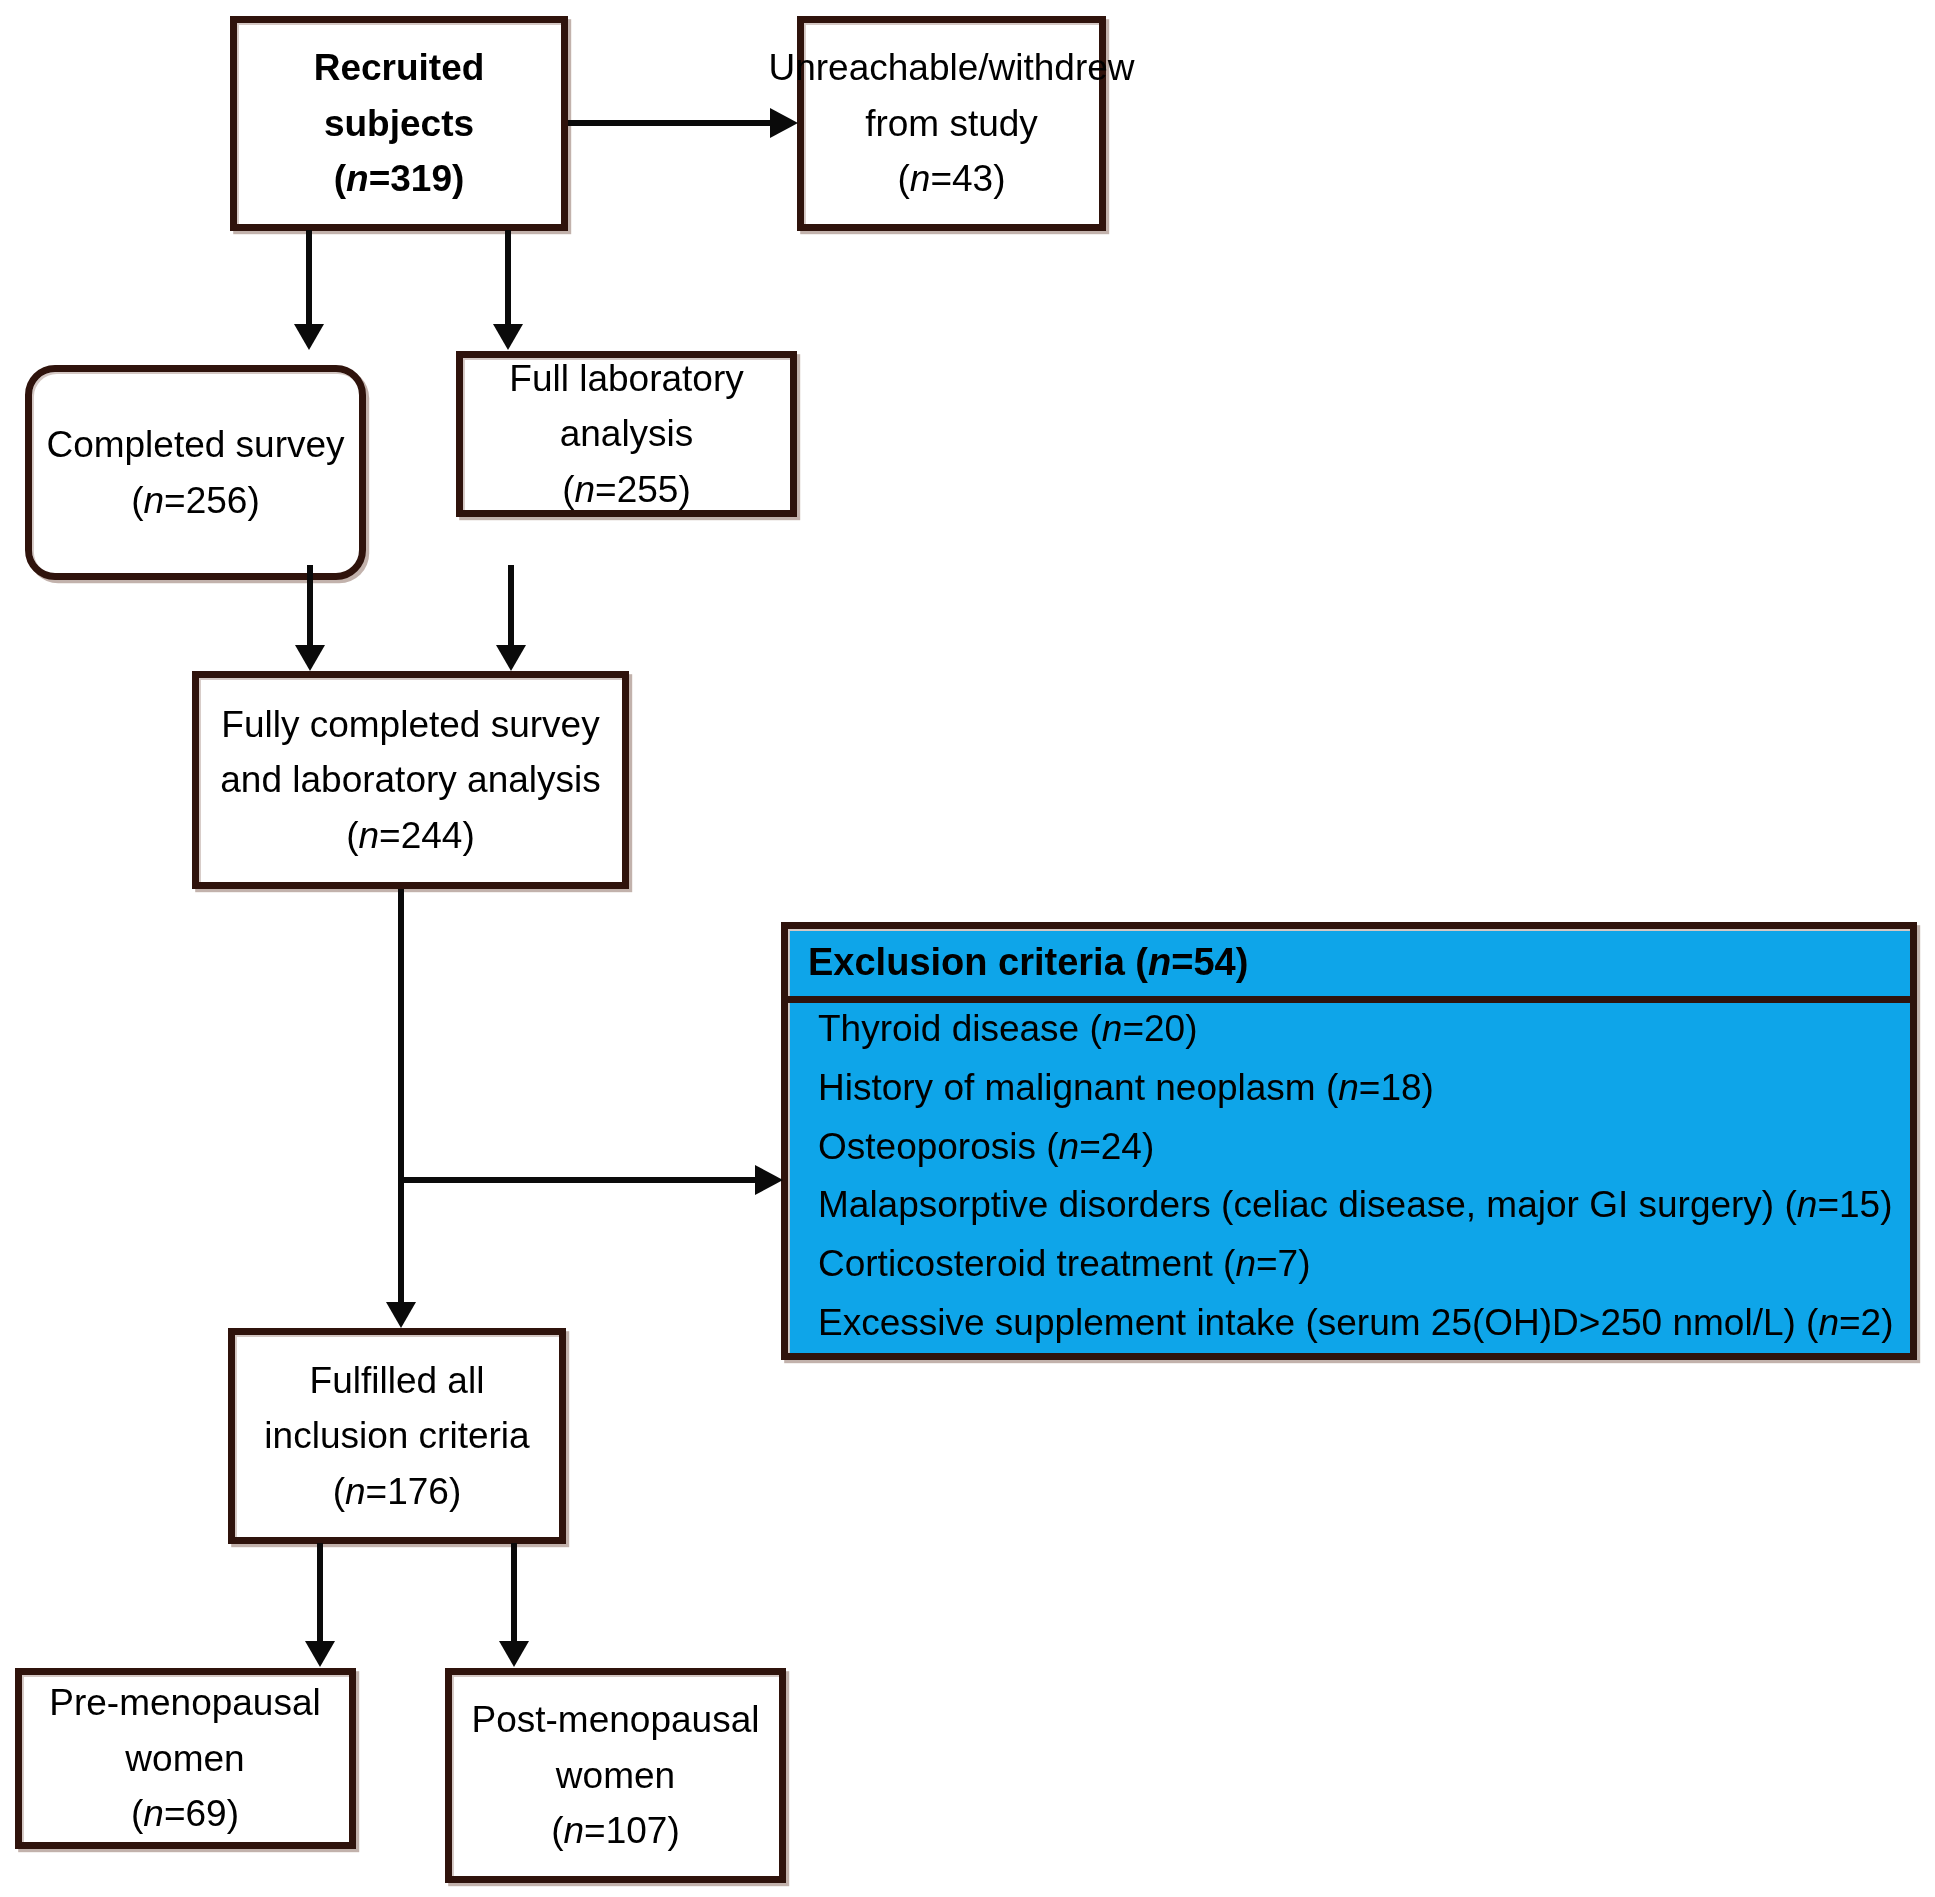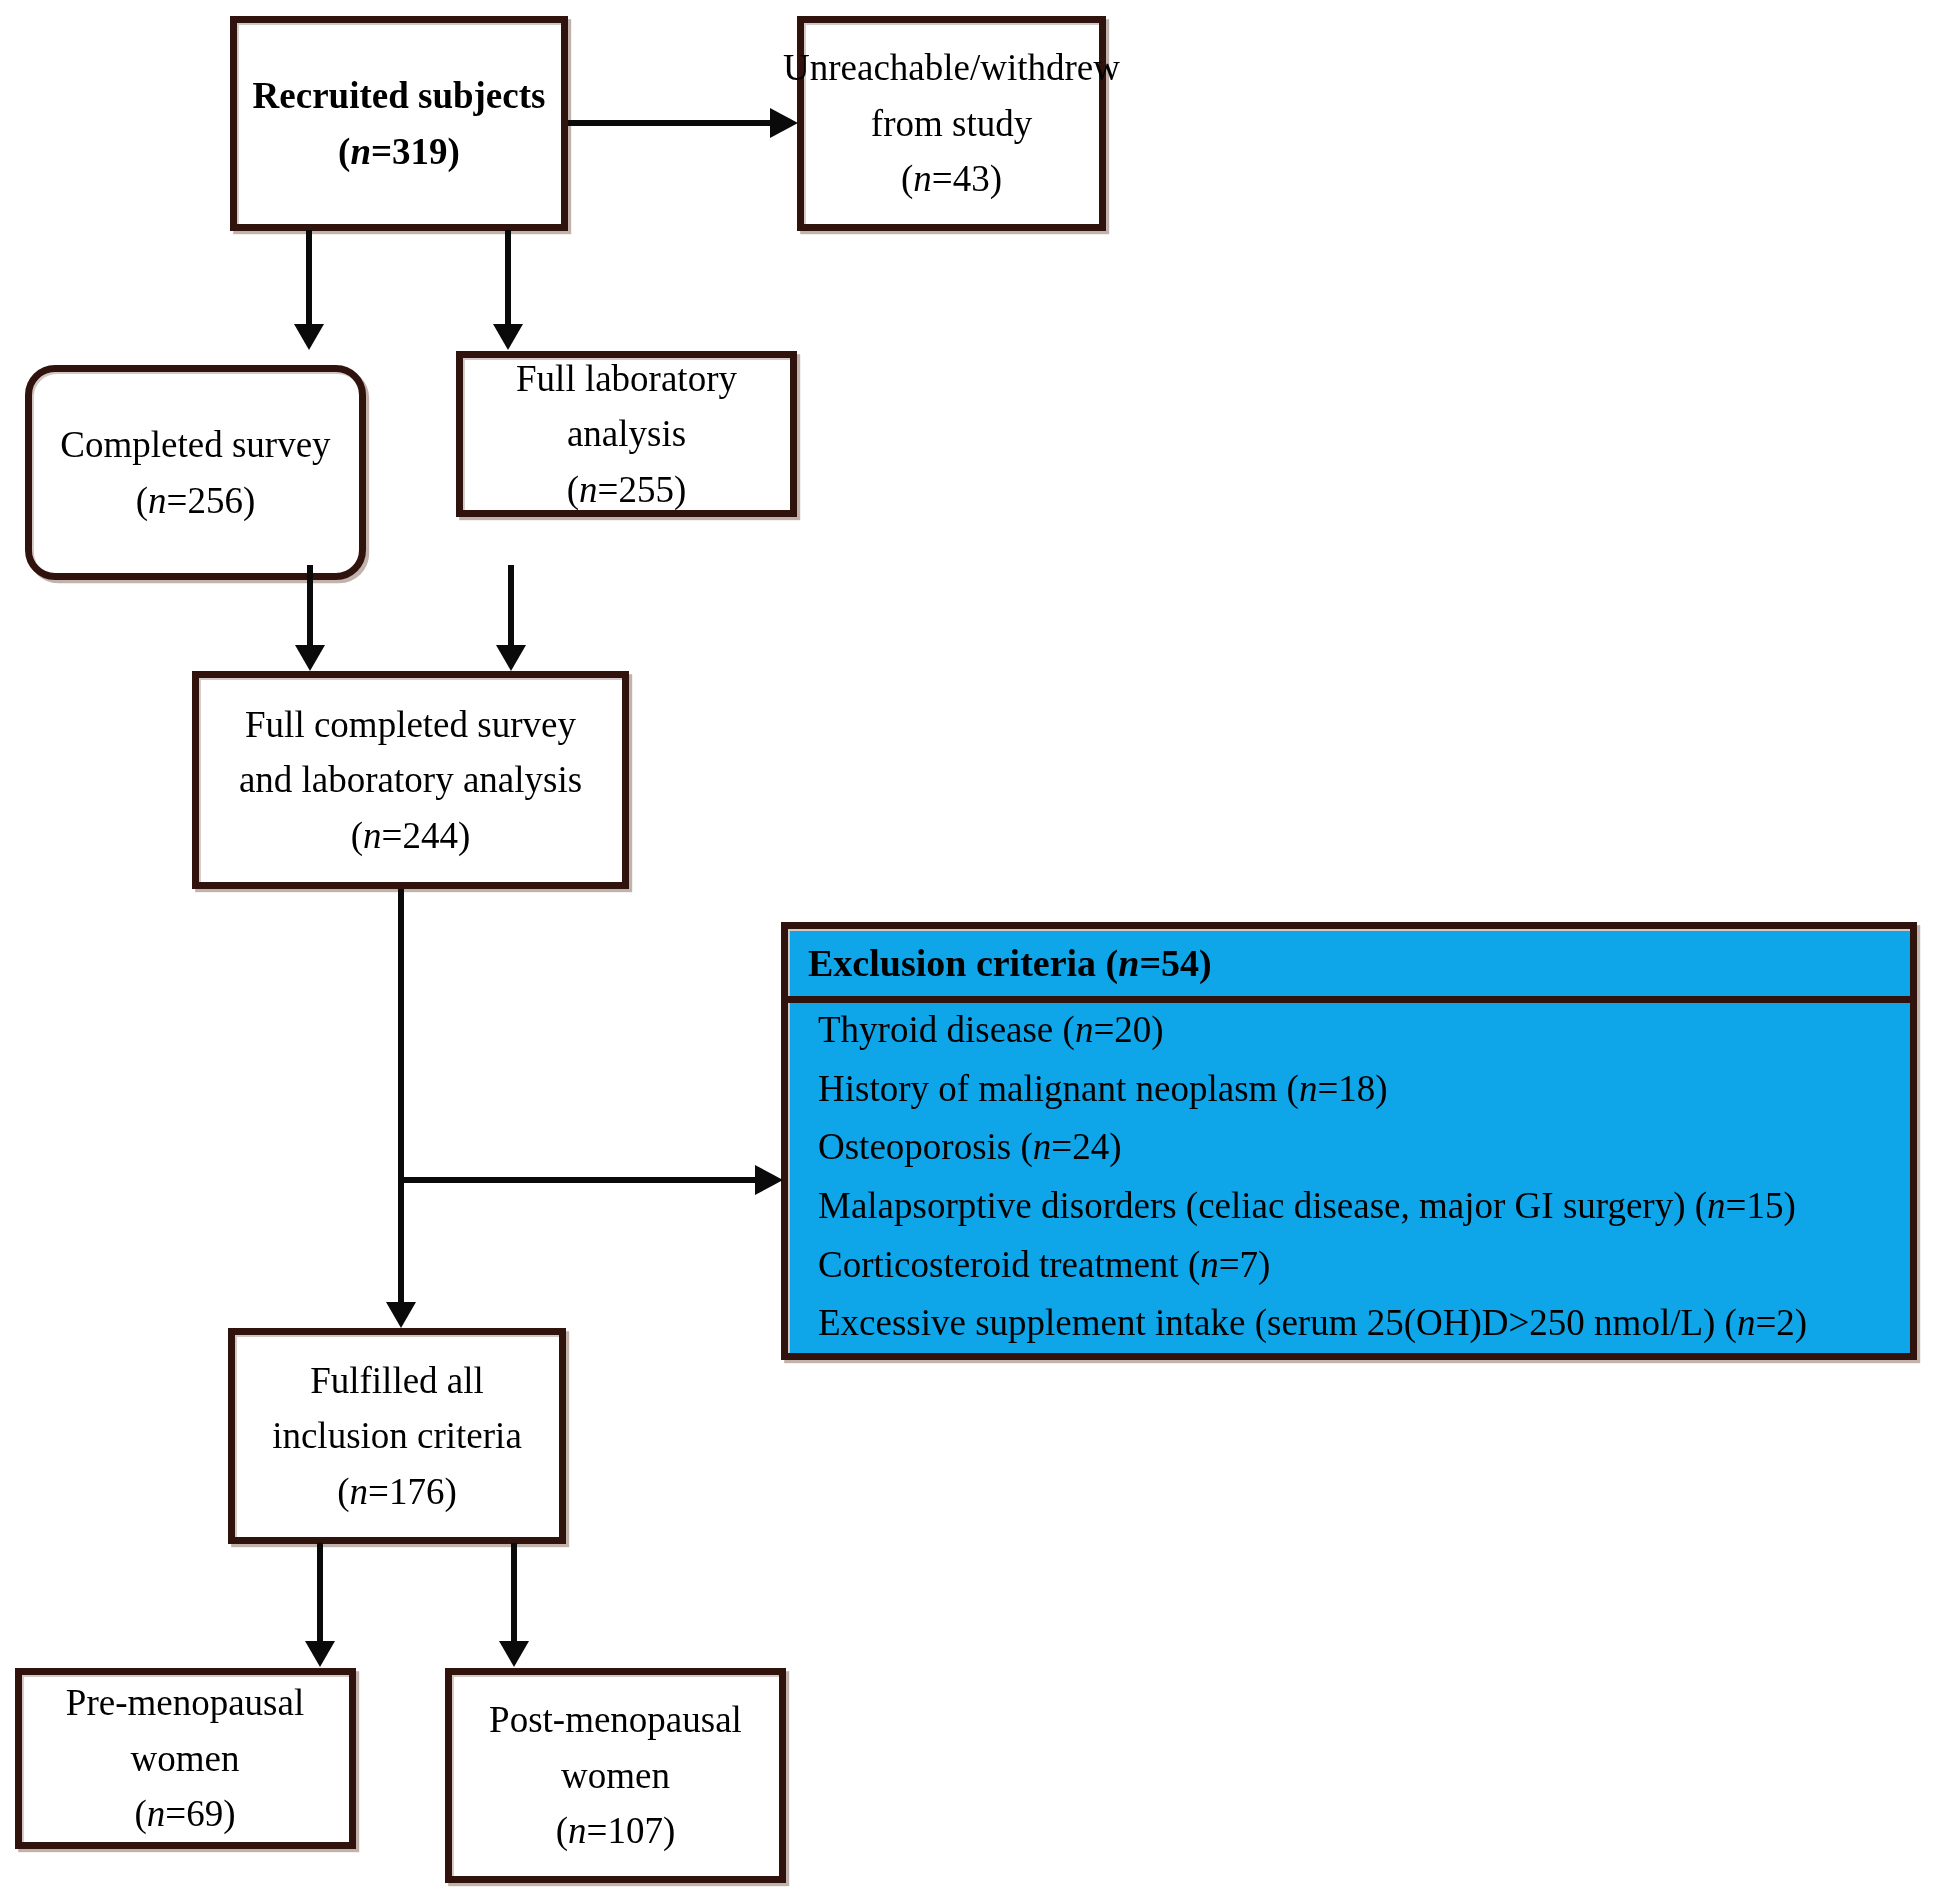--- a/index.html
+++ b/index.html
@@ -1,21 +1,21 @@
 <!DOCTYPE html>
 <html style="--border-color: #2f130c; --arrow-color: #0a0a0a;font-size:10px"><head>
 <meta charset="utf-8">
 <style>
   html, body { margin: 0; padding: 0; background: #ffffff; }
   #canvas {
     position: relative;
     width: 1936px;
     height: 1897px;
     background: #ffffff;
-    font-family: Liberation Serif, serif;
+    font-family: Liberation Sans, sans-serif;
     color: #000000;
   }
   .box {
     position: absolute;
     box-sizing: border-box;
     border: 7.6px solid var(--border-color, #2f130c);
     background: #ffffff;
     display: flex;
     flex-direction: column;
     align-items: center;
@@ -90,21 +90,21 @@
     <div>(<i>n</i>=256)</div>
   </div>
 
   <div class="box" style="left:456px; top:351px; width:341px; height:166px;">
     <div>Full laboratory</div>
     <div>analysis</div>
     <div>(<i>n</i>=255)</div>
   </div>
 
   <div class="box" style="left:192px; top:671px; width:437px; height:218px;">
-    <div>Full completed survey</div>
+    <div>Fully completed survey</div>
     <div>and laboratory analysis</div>
     <div>(<i>n</i>=244)</div>
   </div>
 
   <div class="exclusion" style="left:781px; top:922px; width:1136px; height:438px;">
     <div class="exclusion-header">Exclusion criteria (<i>n</i>=54)</div>
     <div class="exclusion-list">
       <div>Thyroid disease (<i>n</i>=20)</div>
       <div>History of malignant neoplasm (<i>n</i>=18)</div>
       <div>Osteoporosis (<i>n</i>=24)</div>

